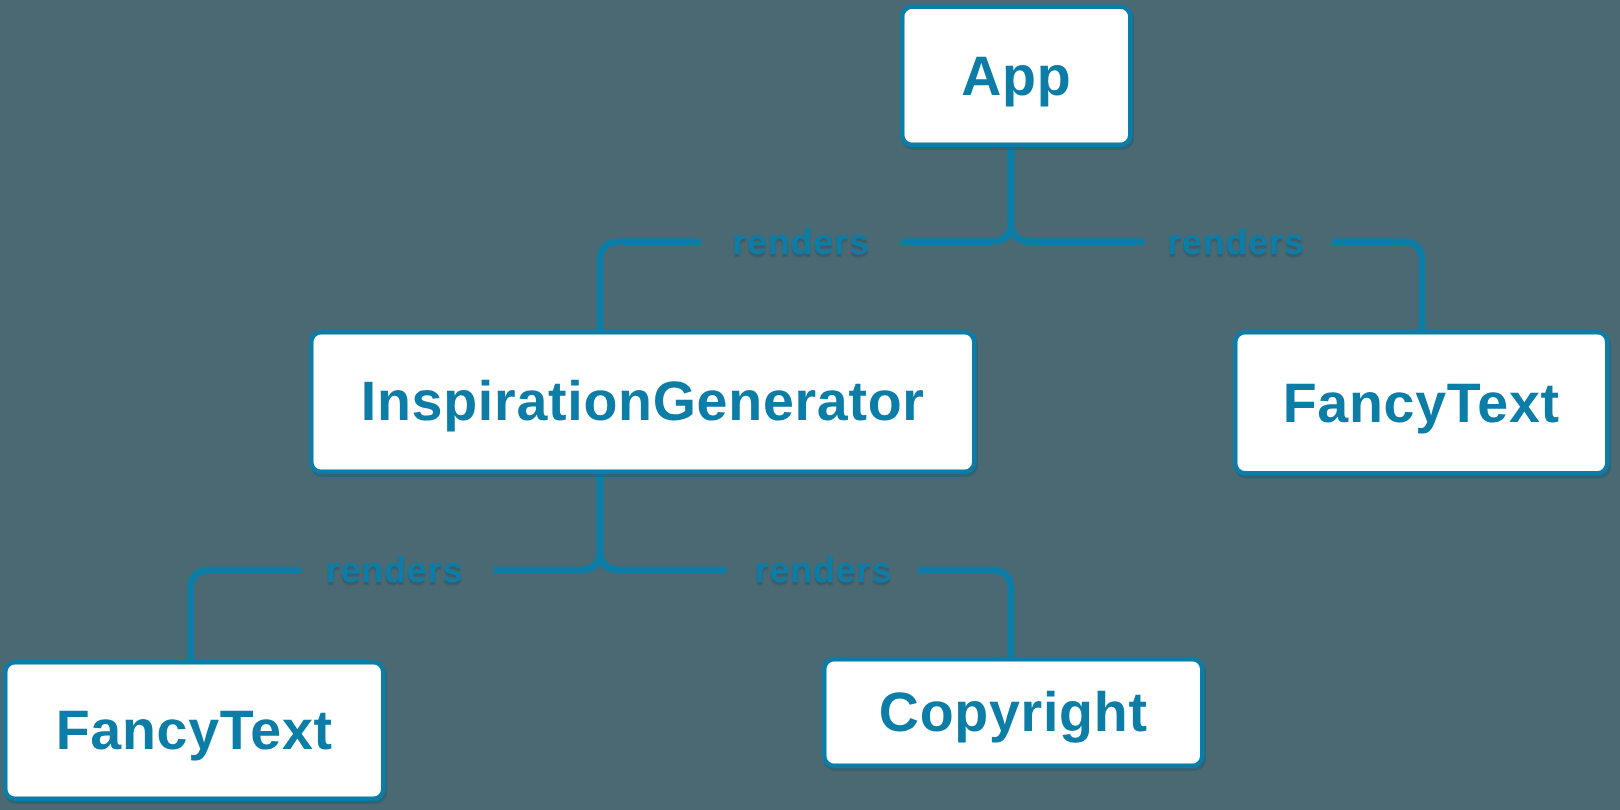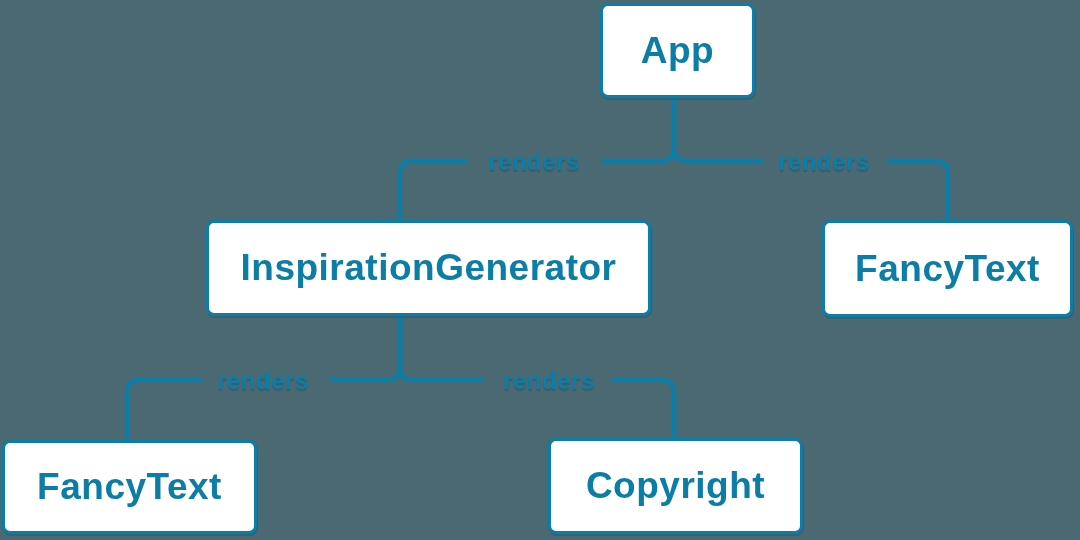--- a/index.html
+++ b/index.html
@@ -39,21 +39,21 @@
     color: var(--accent, #0C7DA6);
     font-size: 37px;
     font-weight: 700;
     letter-spacing: 0.5px;
     white-space: nowrap;
   }
   .node-app          { left: 600px; top: 3px;   width: 155px; height: 95px; }
   .node-insp         { left: 174px; top: 220px; width: 445px; height: 96px; margin-left: 32px; }
   .node-fancy-top    { left: 822px; top: 220px; width: 251px; height: 97px; }
   .node-fancy-bottom { left: 2px;   top: 440px; width: 255px; height: 94px; }
-  .node-copyright    { left: 548px; top: 438px; width: 255px; height: 96px; }
+  .node-copyright    { left: 548px; top: 438px; width: 255px; height: 74px; }
   .edge-label {
     position: absolute;
     transform: translate(-50%, -50%);
     color: var(--accent, #0C7DA6);
     font-size: 24px;
     font-weight: 700;
     letter-spacing: 0.5px;
     white-space: nowrap;
     text-shadow: 0 2px 1px rgba(10, 50, 70, 0.25);
   }

